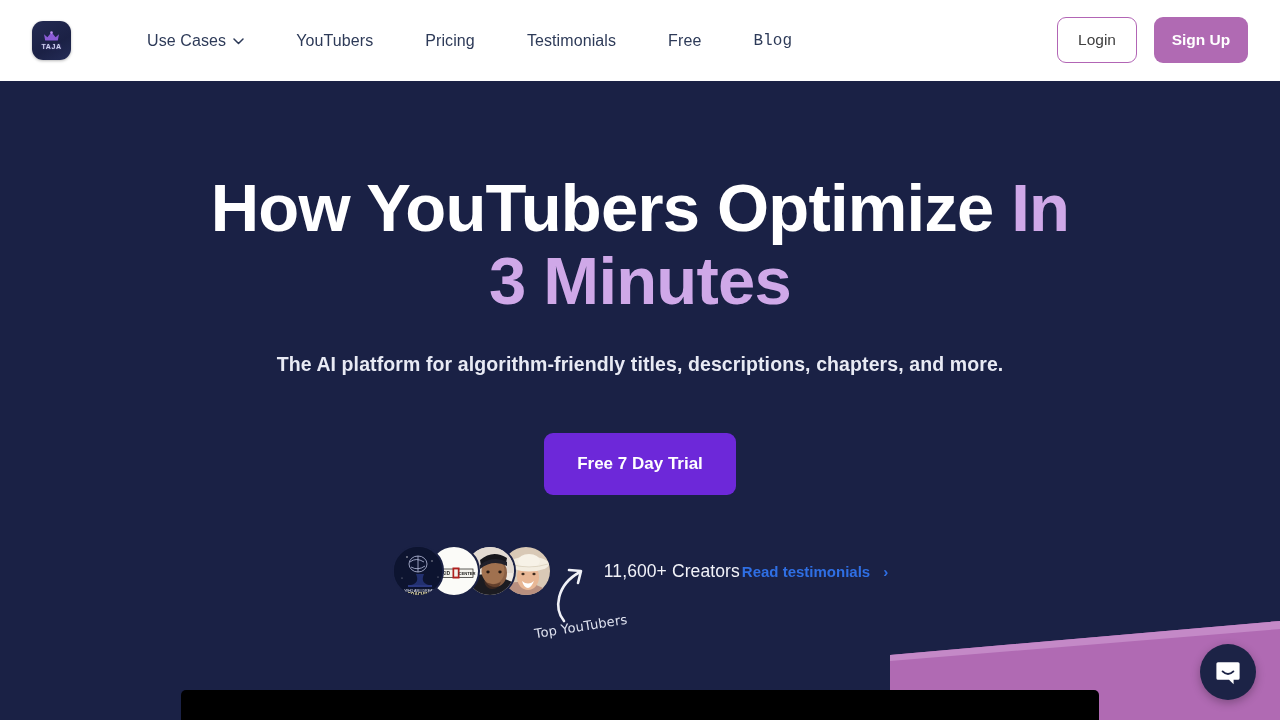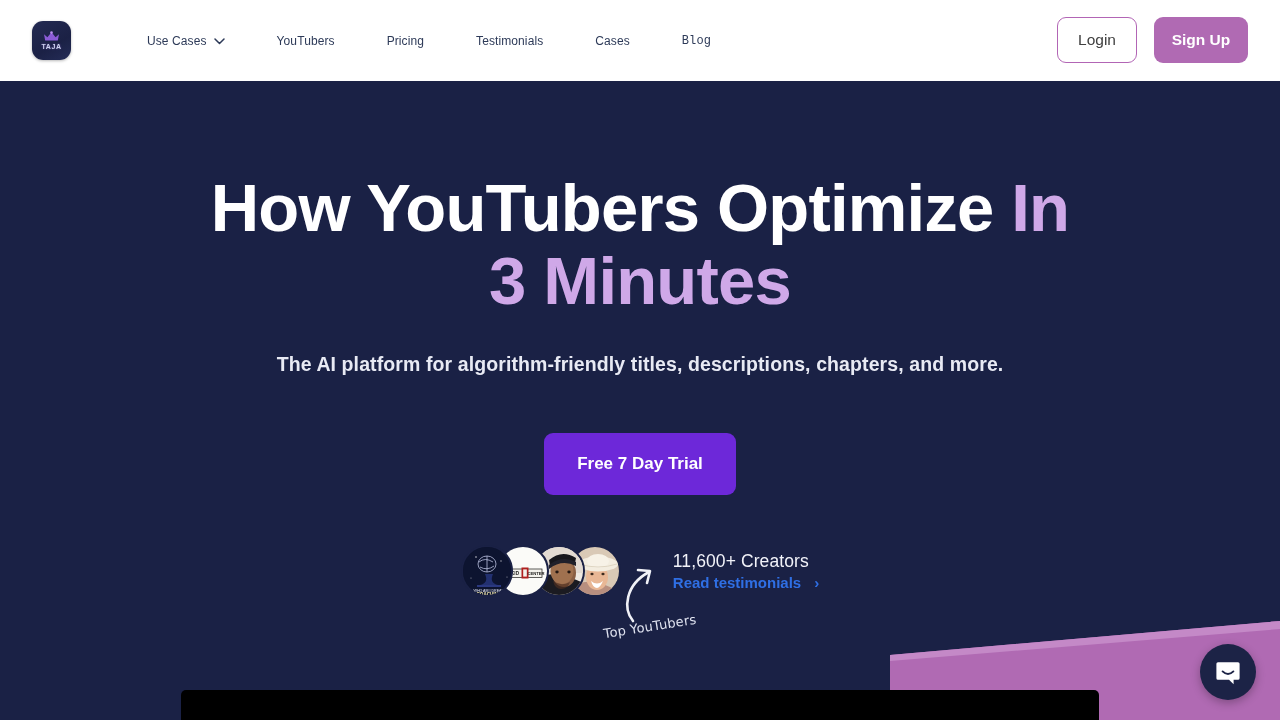--- a/index.html
+++ b/index.html
@@ -62,21 +62,21 @@
     text-shadow: 0 0 2px rgba(160,120,220,.6);
   }
 
   .nav {
     display: flex;
     align-items: center;
     margin-left: 76px;
     gap: 0px;
   }
   .nav-item {
-    font-size: 12px;
+    font-size: 16px;
     color: #2d3a58;
     font-weight: 500;
     padding: 8px 0;
     margin-right: 52px;
     cursor: pointer;
     white-space: nowrap;
     display: flex;
     align-items: center;
     gap: 7px;
     letter-spacing: .1px;
@@ -210,21 +210,20 @@
     background: #101733;
   }
   .avatar:nth-child(1) { z-index: 4; }
   .avatar:nth-child(2) { z-index: 3; }
   .avatar:nth-child(3) { z-index: 2; }
   .avatar:nth-child(4) { z-index: 1; margin-right: 0; }
 
   .social-text {
     margin-left: 52px;
     display: flex;
-    flex-direction: column;
     gap: 2px;
   }
   .creators {
     font-size: 17.5px;
     color: #f2f3f9;
     font-weight: 400;
     white-space: nowrap;
     letter-spacing: .1px;
   }
   .testimonials-link {
@@ -311,21 +310,21 @@
       <div class="nav-item">
         <span>YouTubers</span>
       </div>
       <div class="nav-item">
         <span>Pricing</span>
       </div>
       <div class="nav-item">
         <span>Testimonials</span>
       </div>
       <div class="nav-item">
-        <span>Cases</span>
+        <span>Free</span>
       </div>
       <div class="nav-item">
         <span>Blog</span>
       </div>
     </nav>
 
     <div class="header-actions">
       <button class="btn-login">Login</button>
       <button class="btn-signup">Sign Up</button>
     </div>

